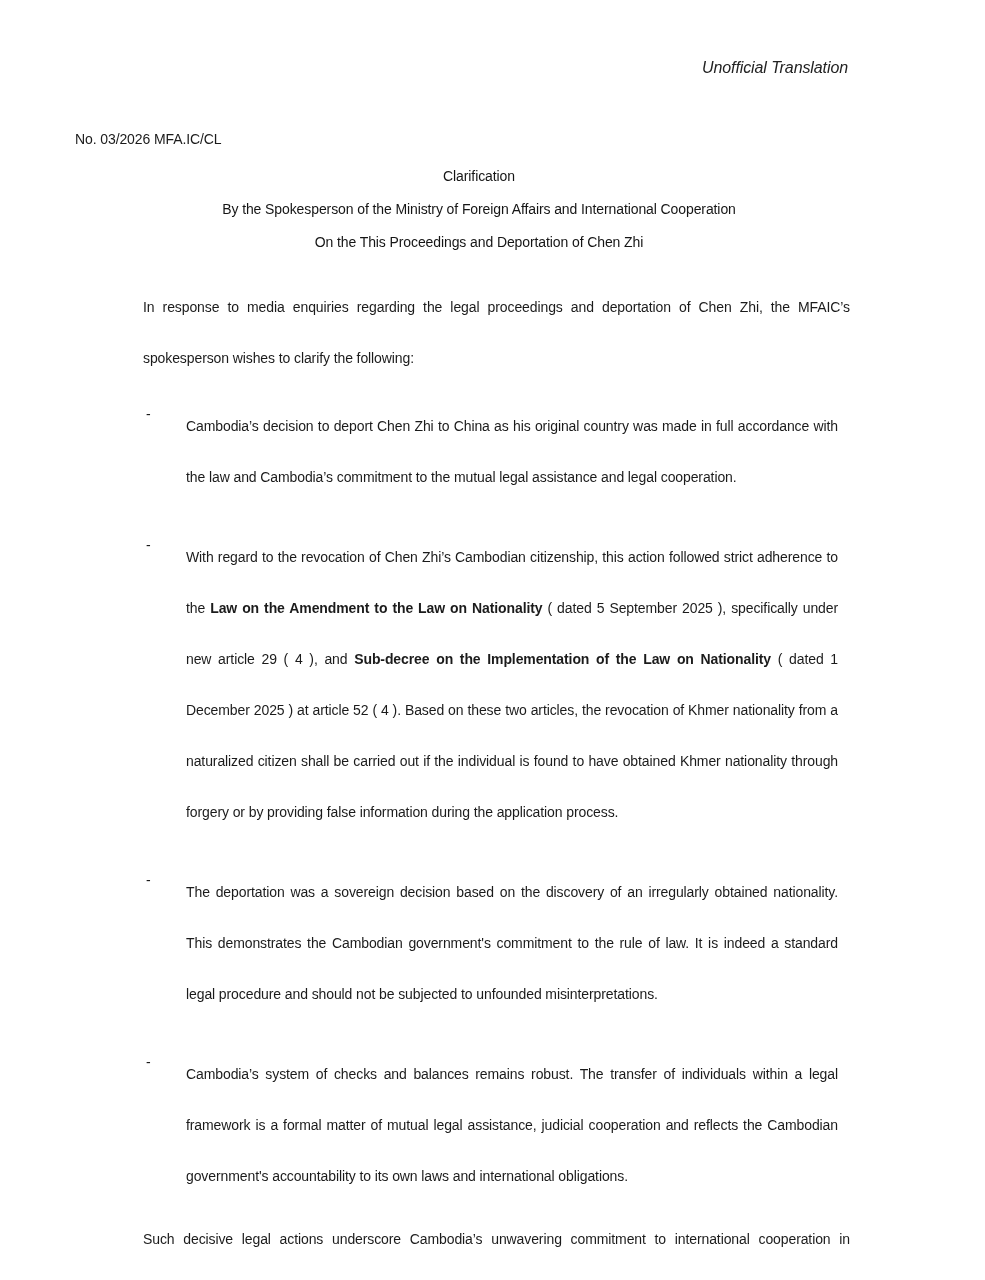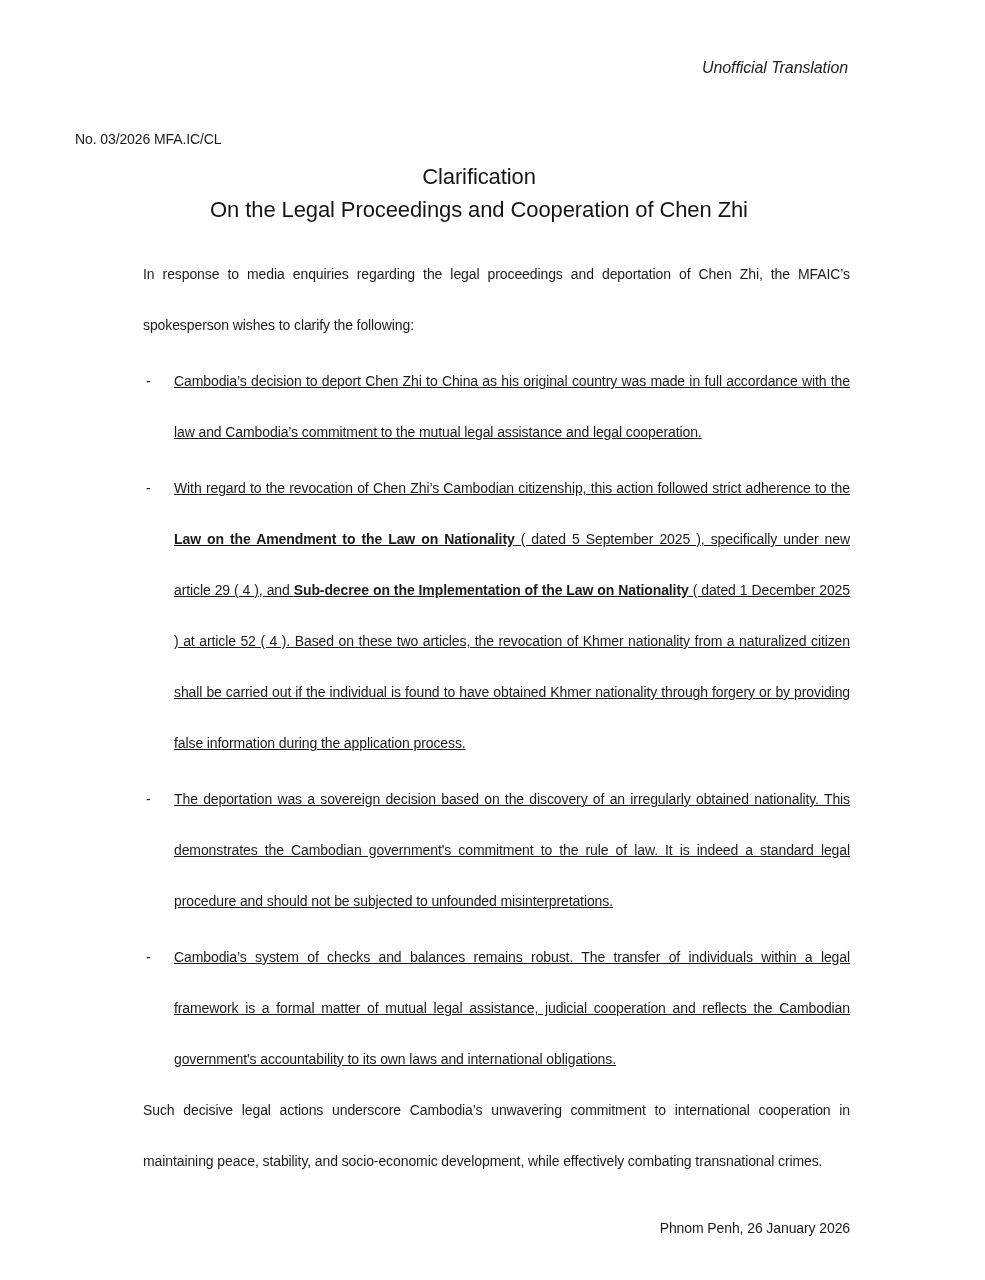--- a/index.html
+++ b/index.html
@@ -23,21 +23,21 @@
     color: #222;
   }
   .ref-no {
     margin: 51px 0 0 75px;
     font-size: 14px;
     line-height: 20px;
   }
   .titles {
     margin-top: 11px;
     text-align: center;
-    font-size: 22px;
+    font-size: 14px;
     line-height: 33px;
     color: #151515;
   }
   .titles div { margin: 0; }
   .body-col {
     margin: 23px 108px 0 143px;
     font-size: 14px;
     line-height: 51px;
   }
   .para {
@@ -49,40 +49,40 @@
     margin-top: 5px;
   }
   .marker {
     flex: none;
     width: 31px;
     padding-left: 3px;
     box-sizing: border-box;
   }
   .btext {
     flex: 1;
-    margin: 0;
+    margin: 12px;
     text-align: justify;
-    text-decoration: underline;
   }
   .b { font-weight: 700; }
   .closing { }
   .dateline {
     margin-top: 16px;
     text-align: right;
   }
 </style>
 </head>
 <body>
 
 <div class="page">
   <div class="corner-note">Unofficial Translation</div>
   <div class="ref-no">No. 03/2026 MFA.IC/CL</div>
   <div class="titles">
     <div>Clarification</div>
-    <div>On the Legal Proceedings and Cooperation of Chen Zhi</div>
+    <div>By the Spokesperson of the Ministry of Foreign Affairs and International Cooperation</div>
+    <div>On the This Proceedings and Deportation of Chen Zhi</div>
   </div>
   <div class="body-col">
     <p class="para">In response to media enquiries regarding the legal proceedings and deportation of Chen Zhi, the MFAIC’s spokesperson wishes to clarify the following:</p>
     <div>
         <div class="bullet">
           <span class="marker">-</span>
           <p class="btext"><span>Cambodia’s decision to deport Chen Zhi to China as his original country was made in full accordance with the law and Cambodia’s commitment to the mutual legal assistance and legal cooperation.</span></p>
         </div>
         <div class="bullet">
           <span class="marker">-</span>

